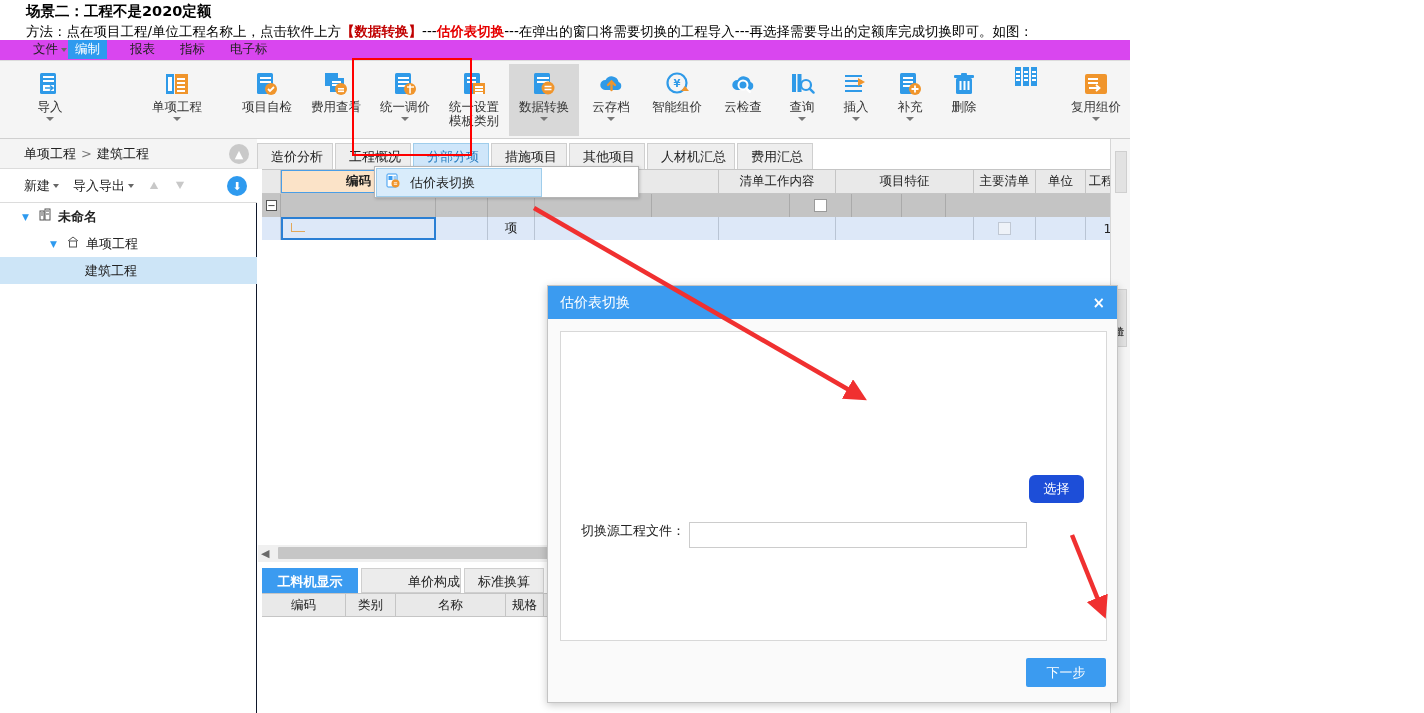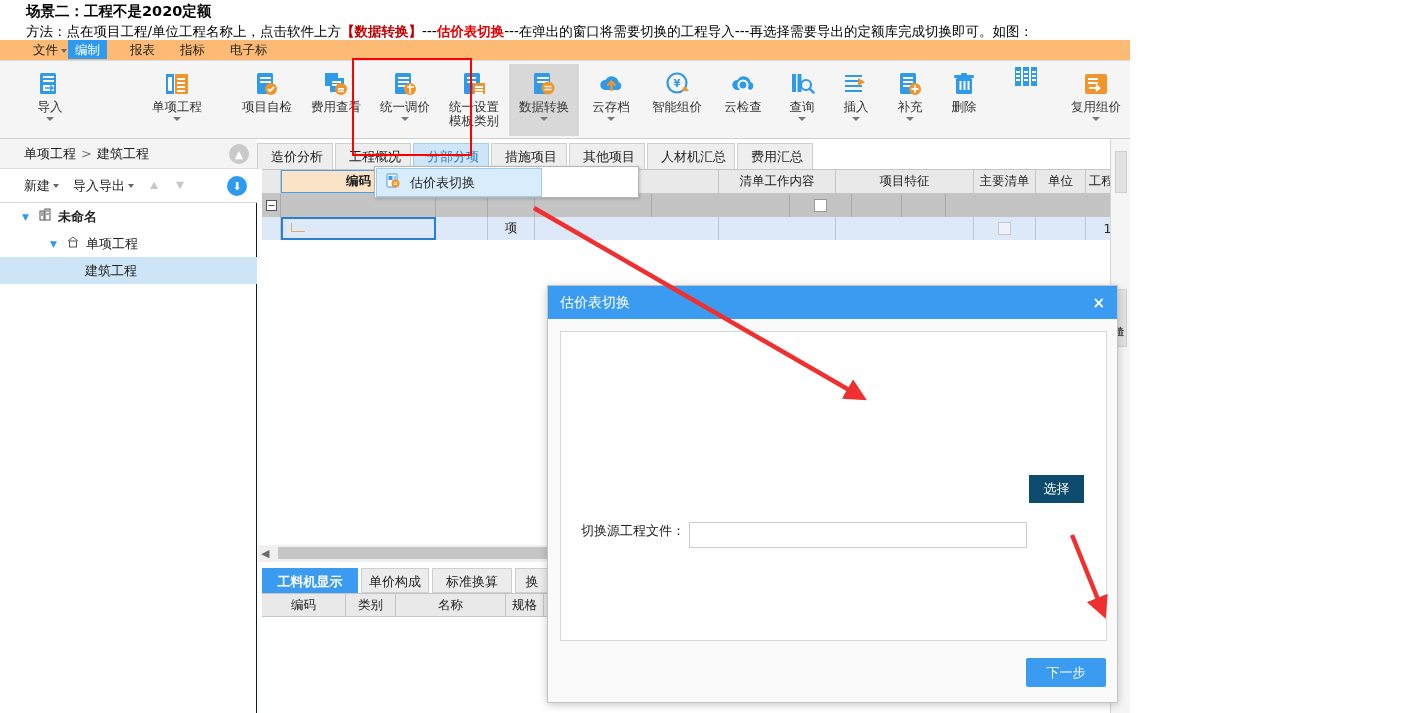--- a/index.html
+++ b/index.html
@@ -27,21 +27,21 @@
   .red-b { color:#c00000; font-weight:bold; }
   .red-b2 { color:#e60000; font-weight:bold; }
 
   
   .app {
     position:absolute; left:0; top:40px; width:1130px; height:673px;
     background:#f2f2f2; overflow:hidden;
   }
 
   
-  .menubar { position:absolute; left:0; top:0; width:1130px; height:20px; background:#fdba74; }
+  .menubar { position:absolute; left:0; top:0; width:1130px; height:20px; background:#d946ef;font-family:Liberation Serif, serif; }
   .menu-item {
     position:absolute; top:0; height:19px; line-height:19px;
     font-size:12.5px; color:#222; padding:0 7px; white-space:nowrap;
   }
   .menu-item.active { background:#2e9aef; color:#fff; }
 
   
   .ribbon {
     position:absolute; left:0; top:20px; width:1130px; height:79px;
     background:#f5f5f5; border-top:1px solid #dcdcdc; border-bottom:1px solid #d0d0d0;
@@ -165,22 +165,22 @@
     height:33px; background:#3b9bf0; color:#fff; display:flex; align-items:center;
     padding:0 12px; font-size:14px; justify-content:space-between;
   }
   .dlg-close { font-size:15px; font-weight:bold; color:#fff; cursor:pointer; }
   .dlg-body { position:absolute; left:12px; top:45px; width:547px; height:310px;
               background:#fff; border:1px solid #d8d8d8; }
   .dlg-field { position:absolute; left:20px; top:190px; display:flex; align-items:flex-start; gap:4px; }
   .dlg-label { font-size:13px; color:#222; white-space:nowrap; }
   .dlg-input { width:338px; height:26px; border:1px solid #cccccc; background:#fff; }
   .dlg-select-btn {
-    position:absolute; left:481px; top:189px; width:55px; height:28px; background:#0c4a6e; color:#fff;
-    font-size:13px; display:flex;align-items:center;justify-content:center; border-radius:0;
+    position:absolute; left:481px; top:189px; width:55px; height:28px; background:#1d4ed8; color:#fff;
+    font-size:13px; display:flex;align-items:center;justify-content:center; border-radius:6px;
   }
   .dlg-next-btn {
     position:absolute; left:478px; top:372px; width:80px; height:29px; background:#3b9bf0; color:#fff;
     font-size:13px; display:flex;align-items:center;justify-content:center; border-radius:2px;
   }
 
   
   .arrowsvg { position:absolute; left:0; top:0; width:1424px; height:713px; pointer-events:none; z-index:70; }
 </style>
 </head>
@@ -571,21 +571,21 @@
         </div>
     </div>
 
     <div class="hscroll">
       <span class="larr">◀</span>
       <div class="thumb"></div>
     </div>
 
     <div class="btabs" id="btabs">
         <div class="btab active" style="width: 96px; text-align: center; padding: 0px;"><span>工料机显示</span></div>
-        <div class="btab" style="width: 68px; text-align: center; padding: 0px;"><span>单价构成</span></div>
+        <div class="btab" style="width: 100px; text-align: right; padding: 0px;"><span>单价构成</span></div>
         <div class="btab" style="width: 80px; text-align: center; padding: 0px;"><span>标准换算</span></div>
         <div class="btab" style="width: 34px; text-align: center; padding: 0px;"><span>换</span></div>
       </div>
     <div class="bgrid-head" id="bgridhead">
         <div class="bgh" style="width: 84px;">
           <span>编码</span>
         </div>
         <div class="bgh" style="width: 50px;">
           <span>类别</span>
         </div>

